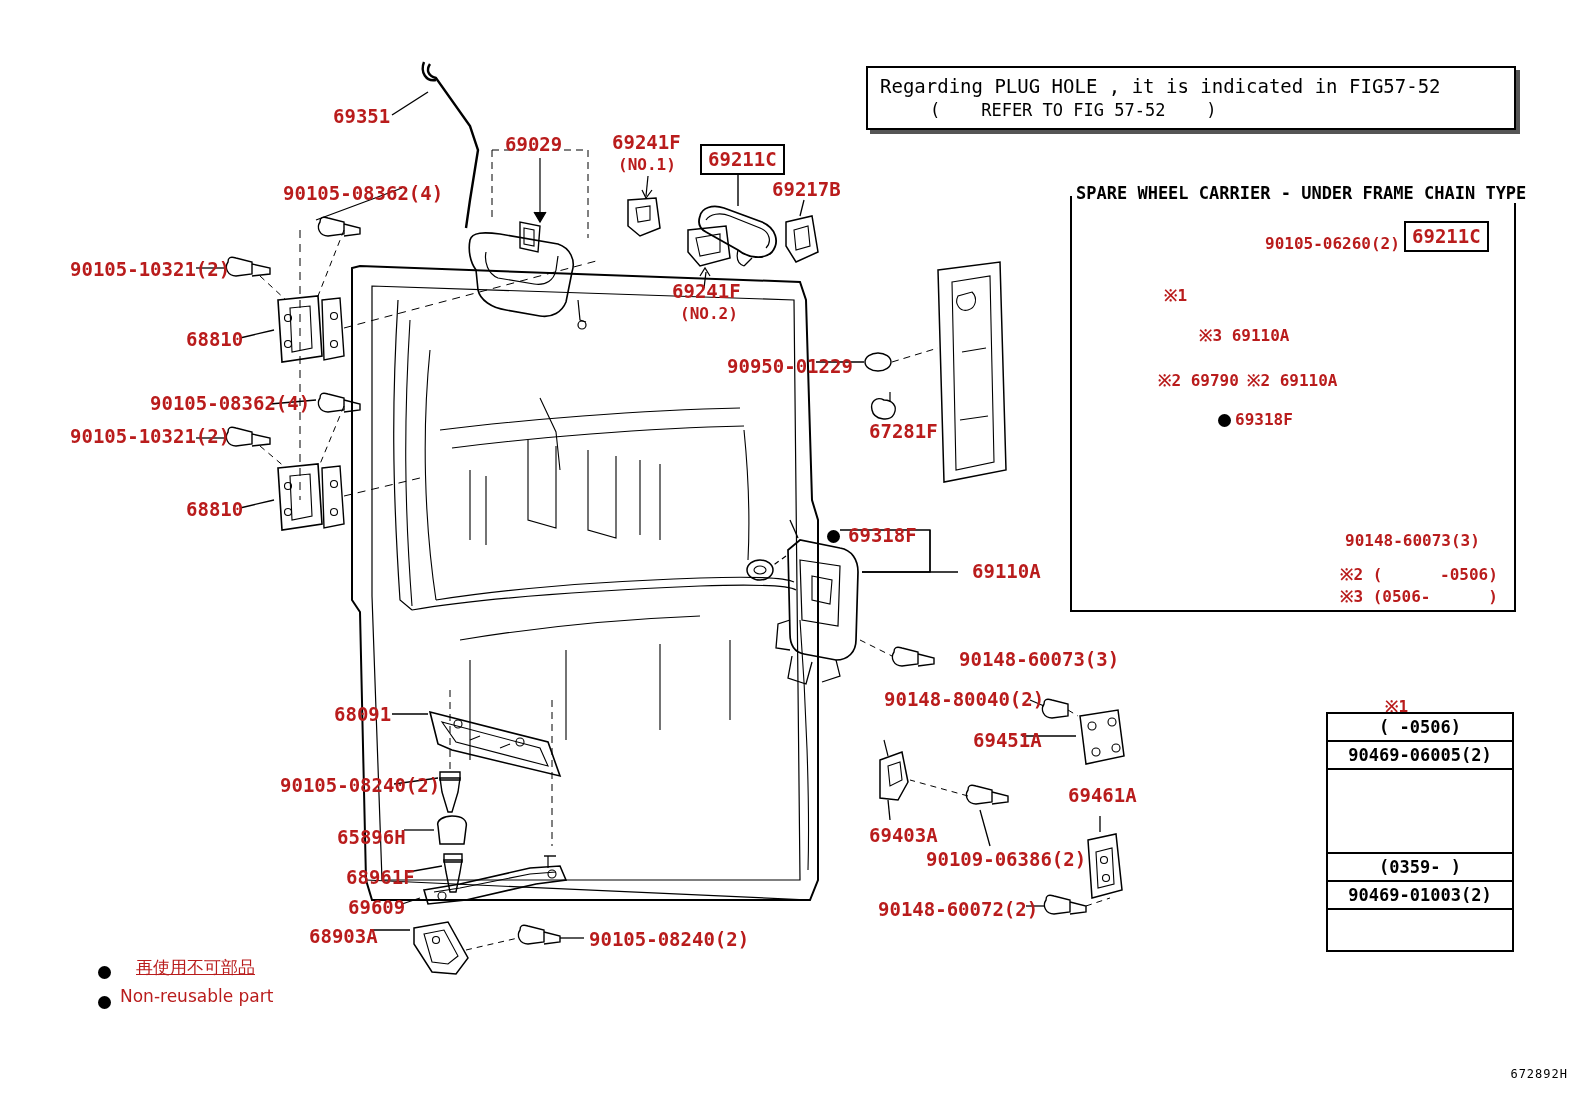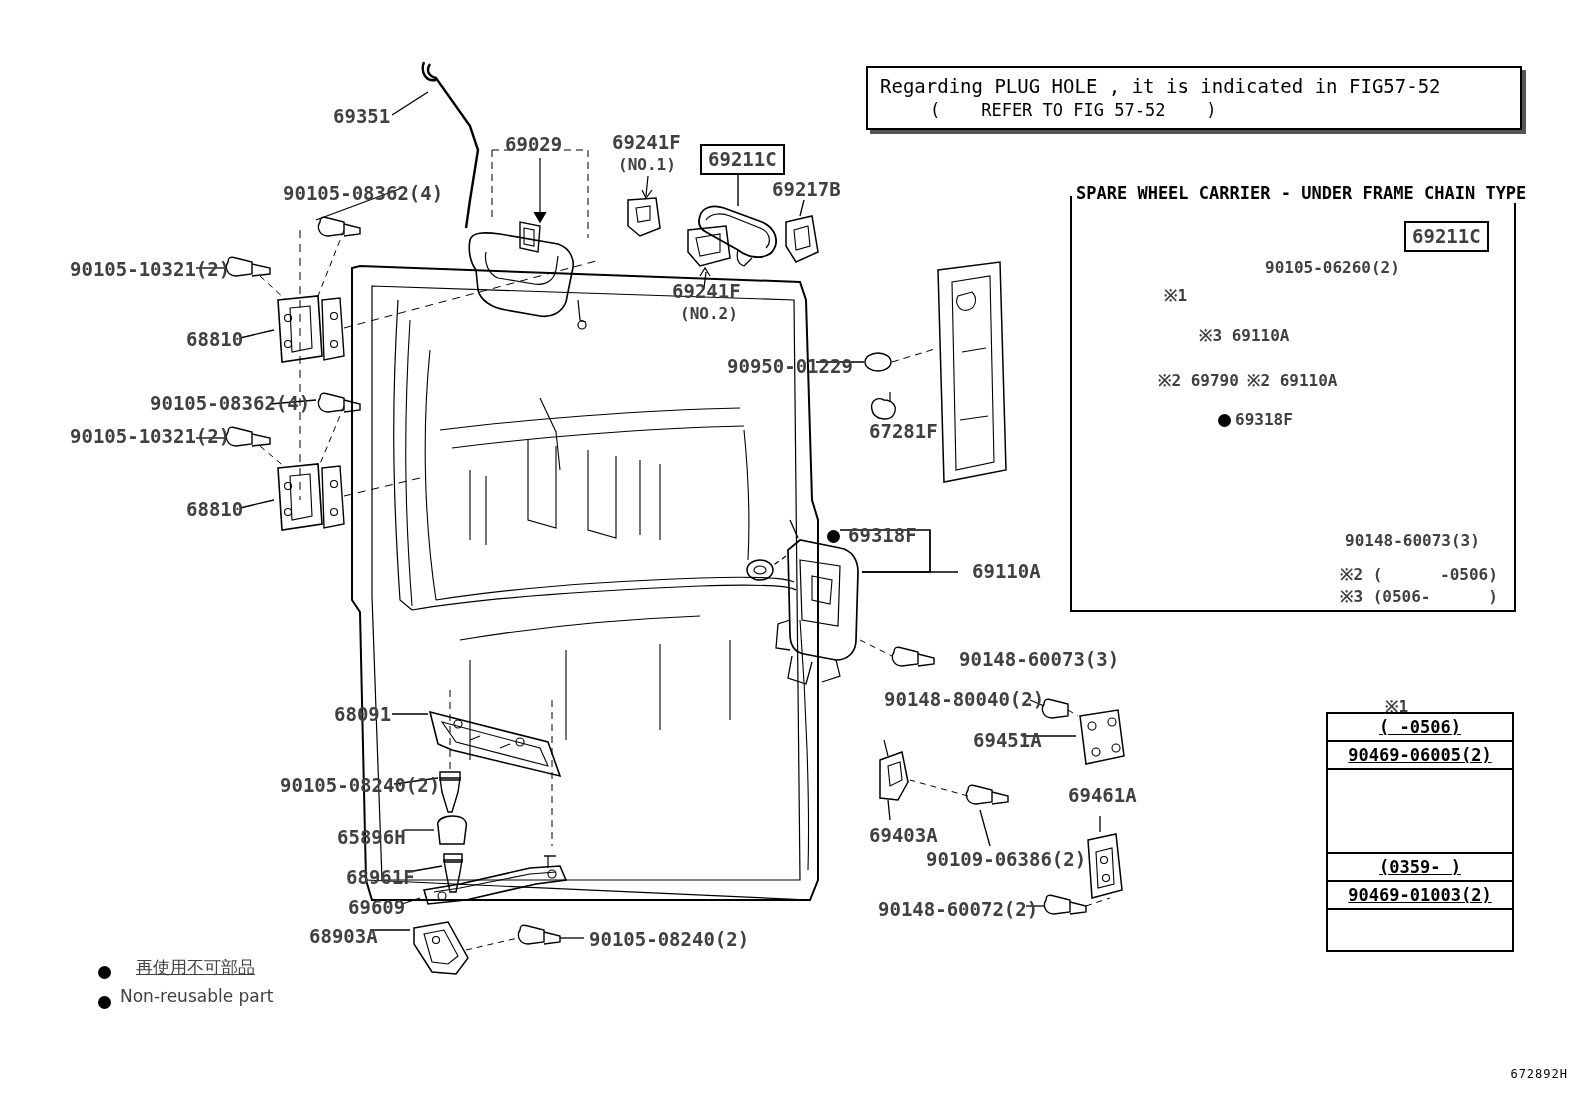--- a/index.html
+++ b/index.html
@@ -18,21 +18,21 @@
     overflow: hidden;
     background: #ffffff;
   }
   .lbl {
     position: absolute;
     font-family: "DejaVu Sans Mono", monospace;
     font-size: 19px;
     font-weight: bold;
     letter-spacing: 0px;
     white-space: pre;
-    color: #404040;
+    color: #b91c1c;
   }
   .lbl.sm {
     font-size: 16px;
   }
   .lbl.jp {
     font-family: "DejaVu Sans", sans-serif;
     font-weight: normal;
     font-size: 17px;
   }
   .lbl.en {
@@ -70,21 +70,20 @@
     border: 2px solid #000;
     background: #fff;
   }
   .tbl .row {
     border-bottom: 2px solid #000;
     text-align: center;
     font-family: "DejaVu Sans Mono", monospace;
     font-size: 17px;
     font-weight: bold;
     padding: 3px 0;
-    text-decoration: underline;
   }
   .tbl .row:last-child { border-bottom: none; }
   .tbl .imgrow {
     height: 82px;
     border-bottom: 2px solid #000;
     position: relative;
   }
   .tbl .imgrow:last-child { border-bottom: none; }
   .dot {
     position: absolute;
@@ -376,32 +375,32 @@
       <path d="M1398 892 C1398 882 1408 876 1418 880 C1428 884 1428 896 1420 900" stroke-width="1.5"></path>
       <path d="M1420 900 L1420 908 L1400 912 L1398 904 Z" stroke-width="1.5"></path>
       <path d="M1400 912 L1398 928 L1404 938 L1410 948 L1414 938 L1420 928 L1418 912" stroke-width="1.5"></path>
       <path d="M1398 922 L1388 918" stroke-width="1.2"></path>
       <path d="M1420 922 L1430 918" stroke-width="1.2"></path>
       <path d="M1400 932 L1392 930" stroke-width="1.2"></path>
       <path d="M1418 932 L1428 930" stroke-width="1.2"></path>
     </g>
   </svg>
 
-  <div class="note-box" style="left:866px; top:66px; width:646px; height:60px;padding-left:6px;">
+  <div class="note-box" style="left:866px; top:66px; width:646px; height:60px;">
     <div style="position:absolute; left:12px; top:7px; font-size:19px; font-family:'DejaVu Sans Mono', monospace; white-space:pre;">Regarding PLUG HOLE , it is indicated in FIG57-52</div>
     <div style="position:absolute; left:62px; top:32px; font-size:17px; font-family:'DejaVu Sans Mono', monospace; white-space:pre;">(    REFER TO FIG 57-52    )</div>
   </div>
 
   <div class="panel" style="left:1070px; top:196px; width:442px; height:412px;"></div>
   <div class="panel-title" style="left:1072px; top:183px;">SPARE WHEEL CARRIER - UNDER FRAME CHAIN TYPE</div>
 
   <div class="lbl sm" style="left:1340px; top:563px;">※2 (      -0506)</div>
   <div class="lbl sm" style="left:1340px; top:585px;">※3 (0506-      )</div>
 
-  <div class="lbl sm" style="left:1265px; top:234px;margin-top:24px;">90105-06260(2)</div>
+  <div class="lbl sm" style="left:1265px; top:234px;">90105-06260(2)</div>
   <div class="lbl boxed" style="left:1404px; top:221px;">69211C</div>
   <div class="lbl sm" style="left:1164px; top:284px;">※1</div>
   <div class="lbl sm" style="left:1199px; top:324px;">※3 69110A</div>
   <div class="lbl sm" style="left:1158px; top:369px;">※2 69790</div>
   <div class="lbl sm" style="left:1247px; top:369px;">※2 69110A</div>
   <div class="lbl sm" style="left:1235px; top:410px;">69318F</div>
   <div class="dot" style="left:1218px; top:414px;"></div>
   <div class="lbl sm" style="left:1345px; top:531px;">90148-60073(3)</div>
 
   <div class="lbl sm" style="left:1385px; top:695px;">※1</div>

